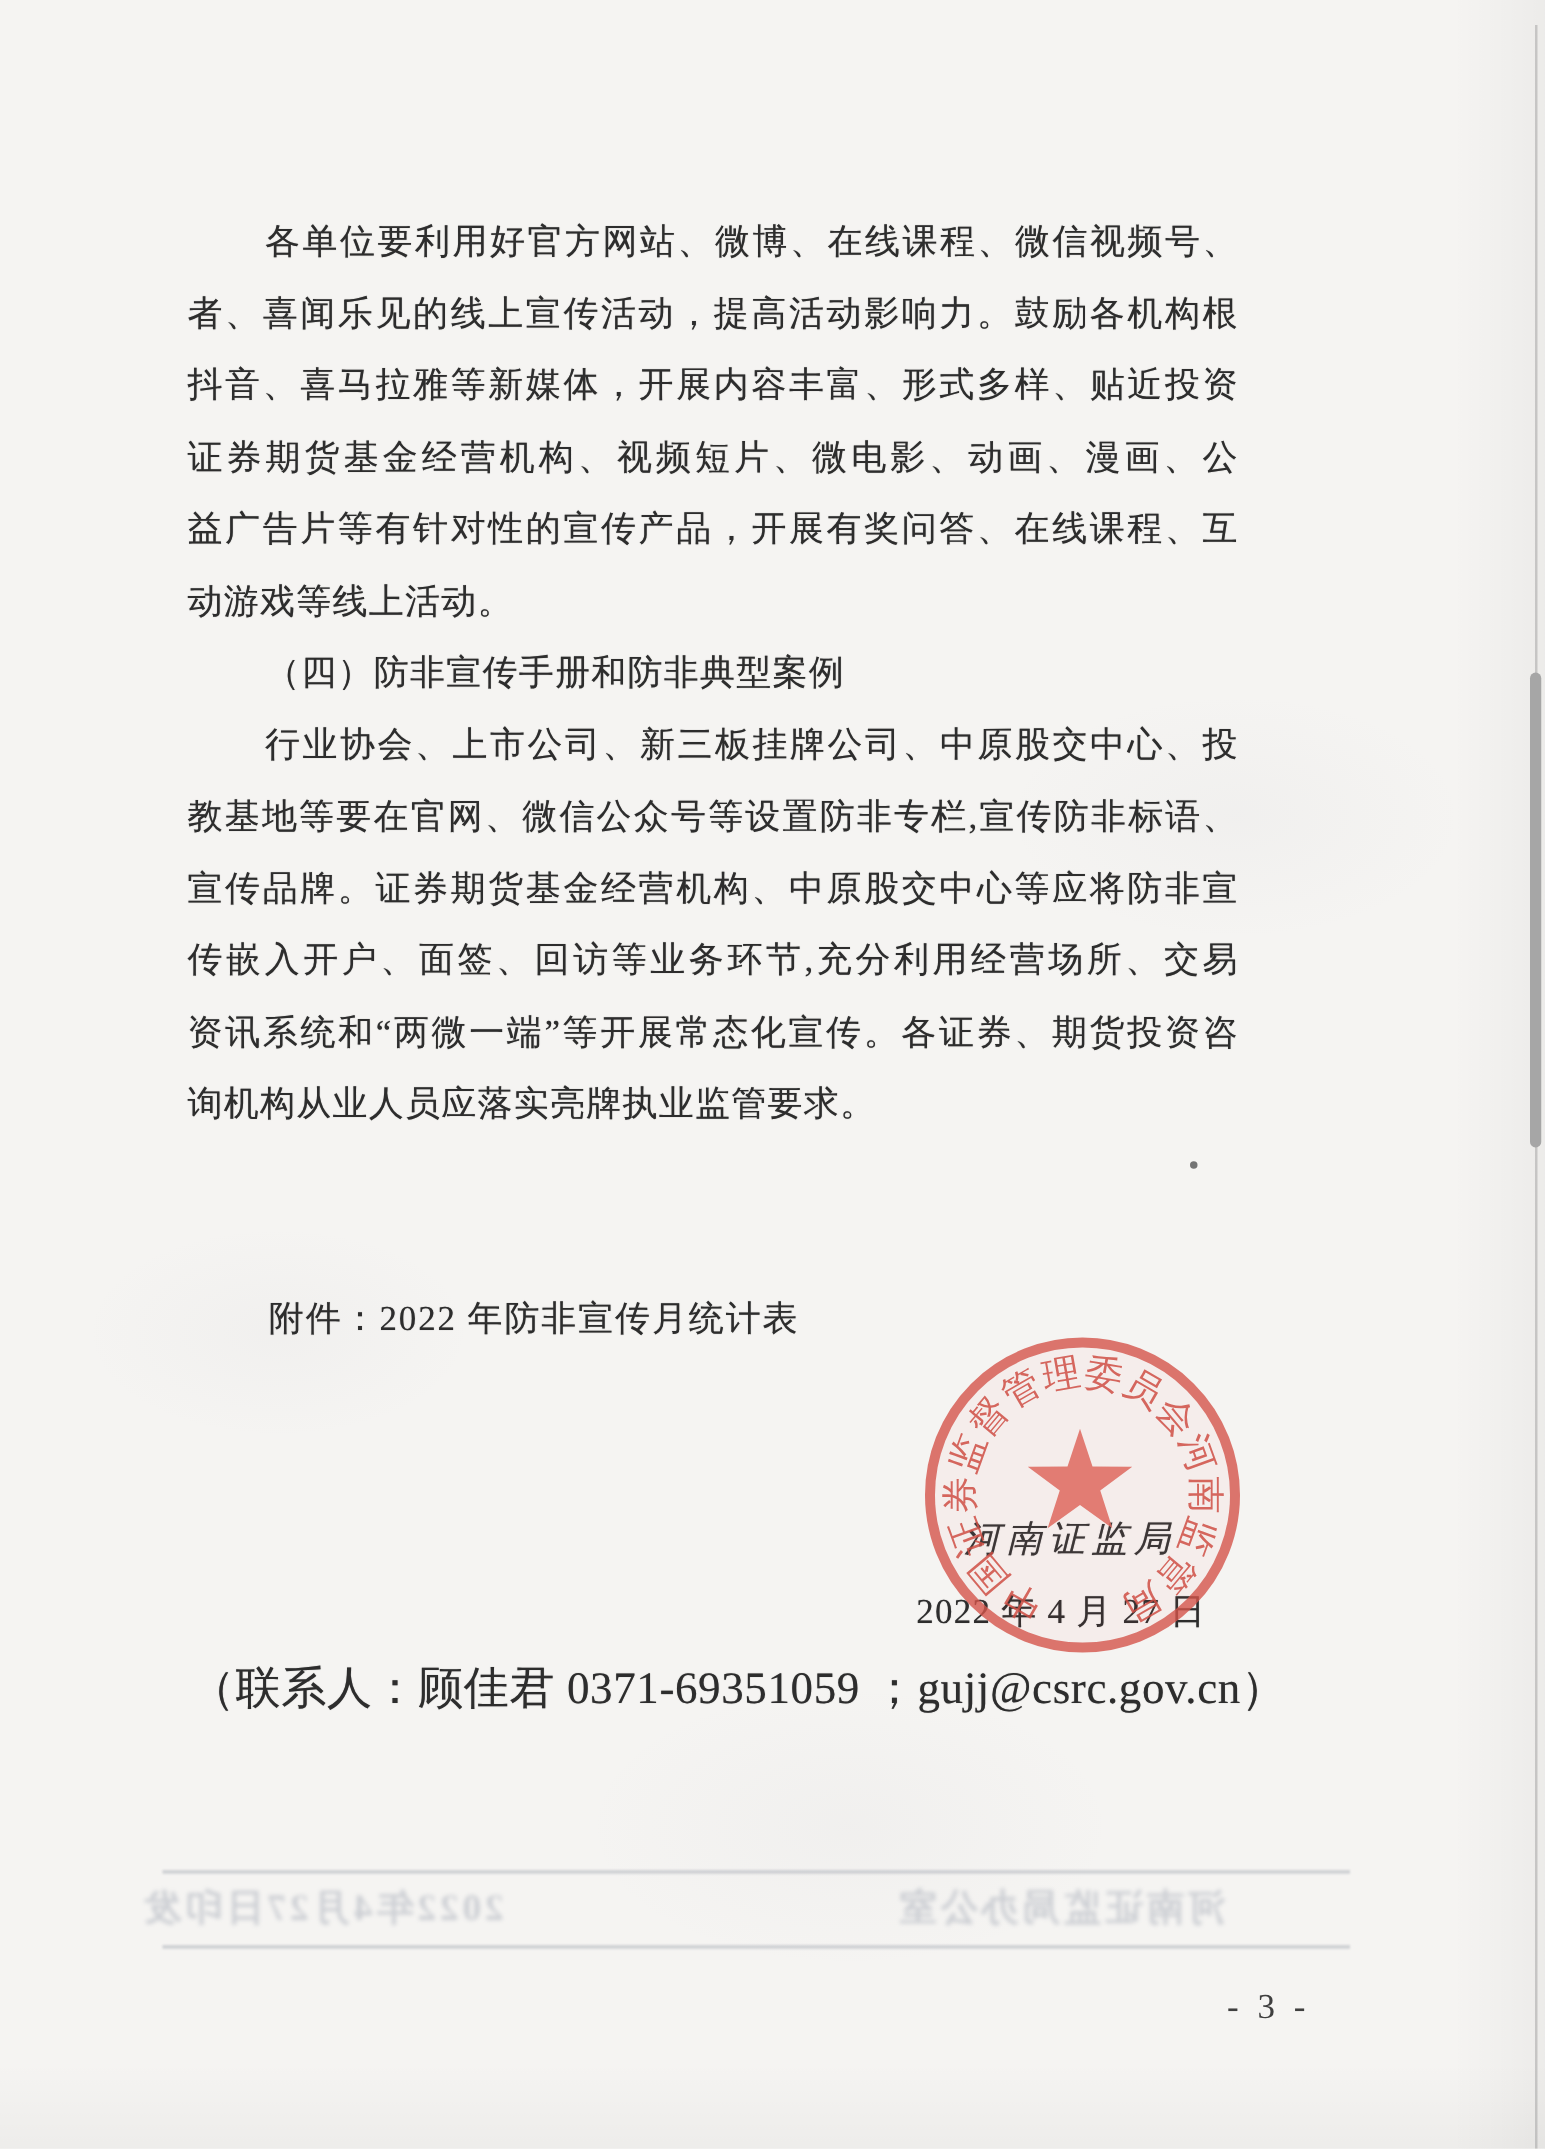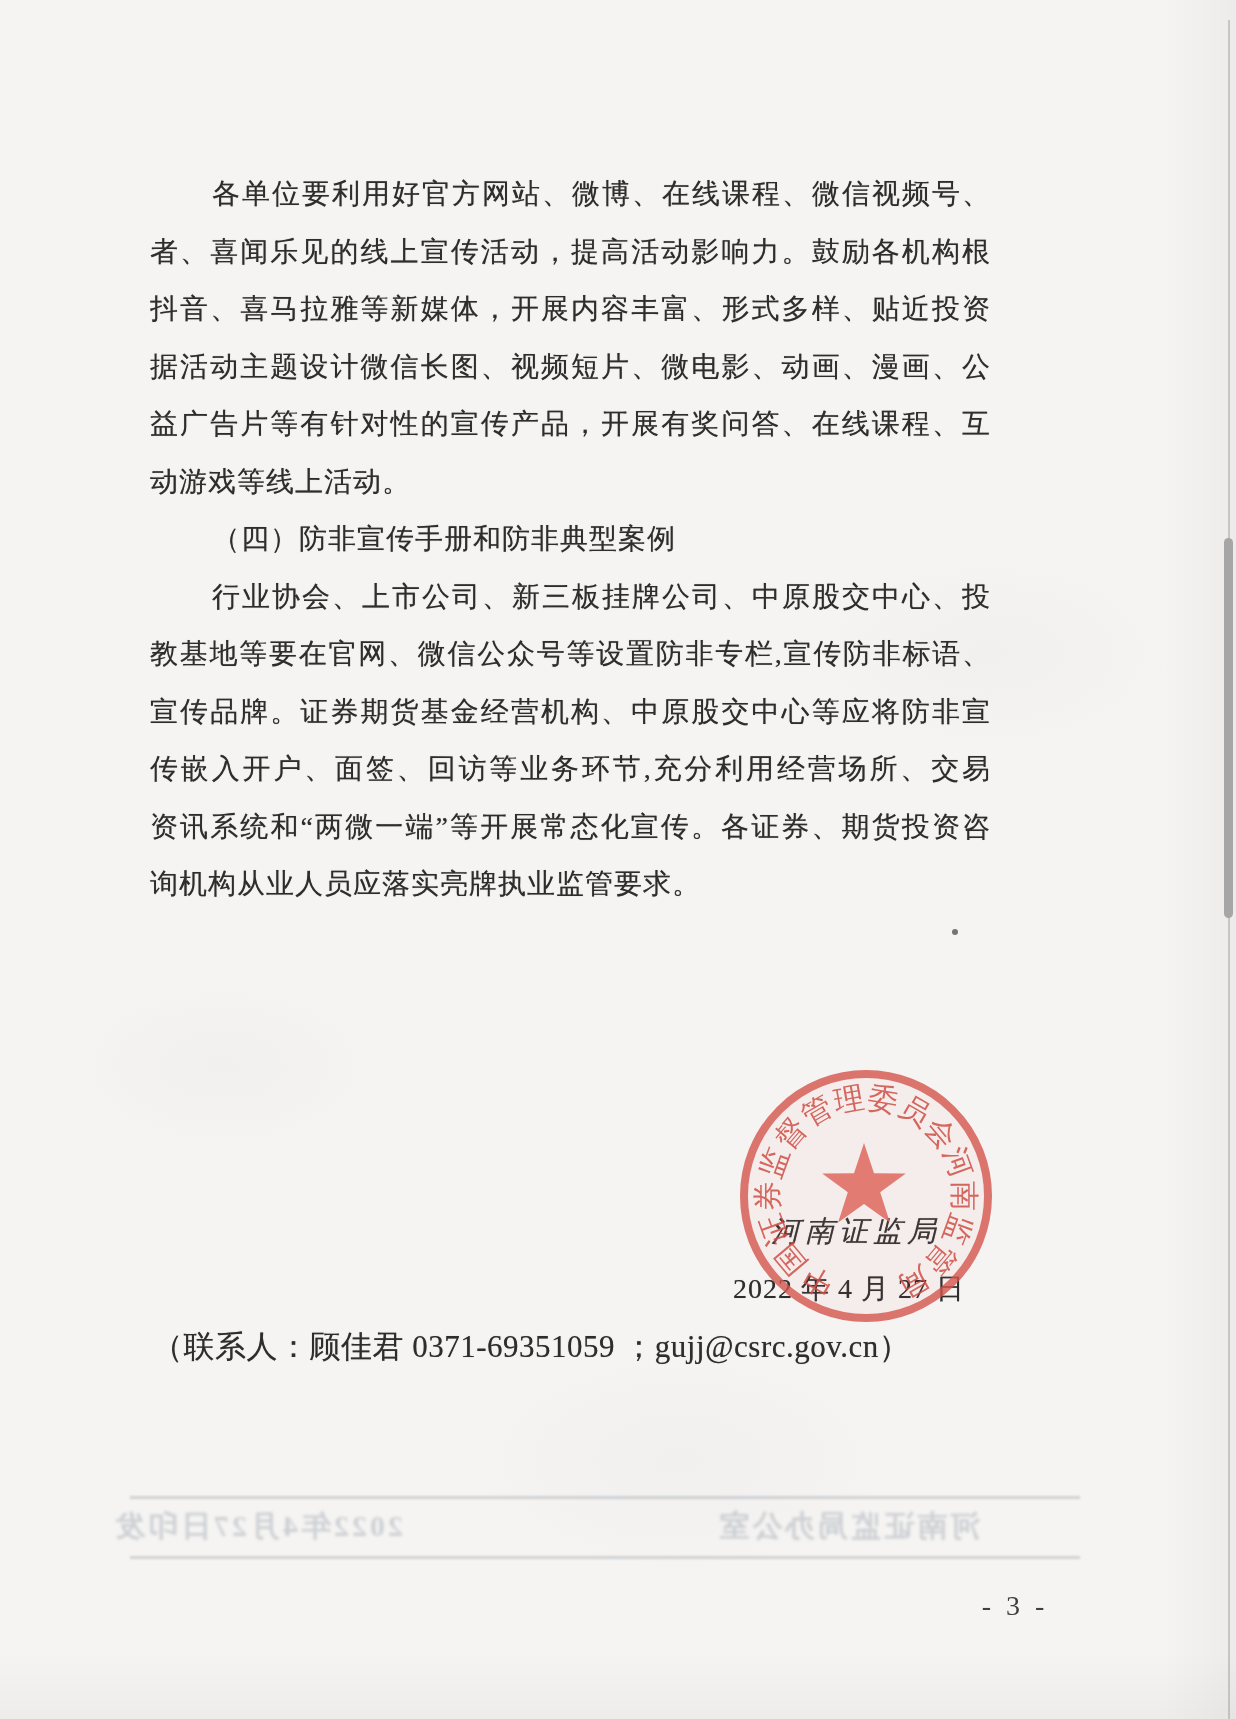--- a/index.html
+++ b/index.html
@@ -36,21 +36,21 @@
     font-size:29px;color:#333;letter-spacing:5px;
     text-shadow:0 0 0.7px rgba(45,45,45,0.55);
     font-style:italic;
   }
   .issue-date{
     position:absolute;left:690px;top:1270px;width:318px;text-align:center;
     font-size:28px;color:#2d2d2d;letter-spacing:1px;
     text-shadow:0 0 0.7px rgba(45,45,45,0.55);
   }
   .contact{
-    position:absolute;left:152px;top:1326px;font-size:31px;color:#2d2d2d;
+    position:absolute;left:152px;top:1326px;font-size:36px;color:#2d2d2d;
     letter-spacing:0.5px;text-shadow:0 0 0.7px rgba(45,45,45,0.55);
   }
   .page-number{
     position:absolute;left:960px;top:1590px;width:110px;text-align:center;
     font-size:28px;color:#3f3f3f;letter-spacing:4px;
   }
   .seal{position:absolute;left:716px;top:1046px;width:300px;height:300px;}
   .ring-char{
     font-size:30px;fill:#cf4f46;opacity:0.85;text-anchor:middle;
     font-family:"Liberation Serif","DejaVu Serif",serif;
@@ -83,32 +83,33 @@
 </style>
 </head>
 <body>
 
 <div class="page">
 
   <div class="body-text" id="body-lines">
       <div class="line indent justify">各单位要利用好官方网站、微博、在线课程、微信视频号、</div>
       <div class="line justify">者、喜闻乐见的线上宣传活动，提高活动影响力。鼓励各机构根</div>
       <div class="line justify">抖音、喜马拉雅等新媒体，开展内容丰富、形式多样、贴近投资</div>
-      <div class="line justify">据活动主题设计微信长图、视频短片、微电影、动画、漫画、公</div>
+      <div class="line justify">证券期货基金经营机构、视频短片、微电影、动画、漫画、公</div>
       <div class="line justify">益广告片等有针对性的宣传产品，开展有奖问答、在线课程、互</div>
       <div class="line">动游戏等线上活动。</div>
       <div class="line indent">（四）防非宣传手册和防非典型案例</div>
       <div class="line indent justify">行业协会、上市公司、新三板挂牌公司、中原股交中心、投</div>
       <div class="line justify">教基地等要在官网、微信公众号等设置防非专栏,宣传防非标语、</div>
       <div class="line justify">宣传品牌。证券期货基金经营机构、中原股交中心等应将防非宣</div>
       <div class="line justify">传嵌入开户、面签、回访等业务环节,充分利用经营场所、交易</div>
       <div class="line justify">资讯系统和“两微一端”等开展常态化宣传。各证券、期货投资咨</div>
       <div class="line">询机构从业人员应落实亮牌执业监管要求。</div>
     </div>
 
+  <div class="attachment">附件：2022 年防非宣传月统计表</div>
 
   <div class="issuer">河南证监局</div>
 
   <div class="issue-date">2022 年 4 月 27 日</div>
 
   <svg class="seal" viewBox="0 0 300 300" xmlns="http://www.w3.org/2000/svg">
     <g filter="url(#softblur)">
       <circle cx="150" cy="150" r="118" fill="rgba(229,119,109,0.05)"></circle>
       <circle cx="150" cy="150" r="122" fill="none" stroke="#d5544b" stroke-width="8" opacity="0.8"></circle>
       <polygon points="148,97 158,127.2 189.8,127.4 164.2,146.3 173.9,176.6 148,158 122.1,176.6 131.8,146.3 106.2,127.4 138,127.2" fill="#de685e" opacity="0.85"></polygon>

